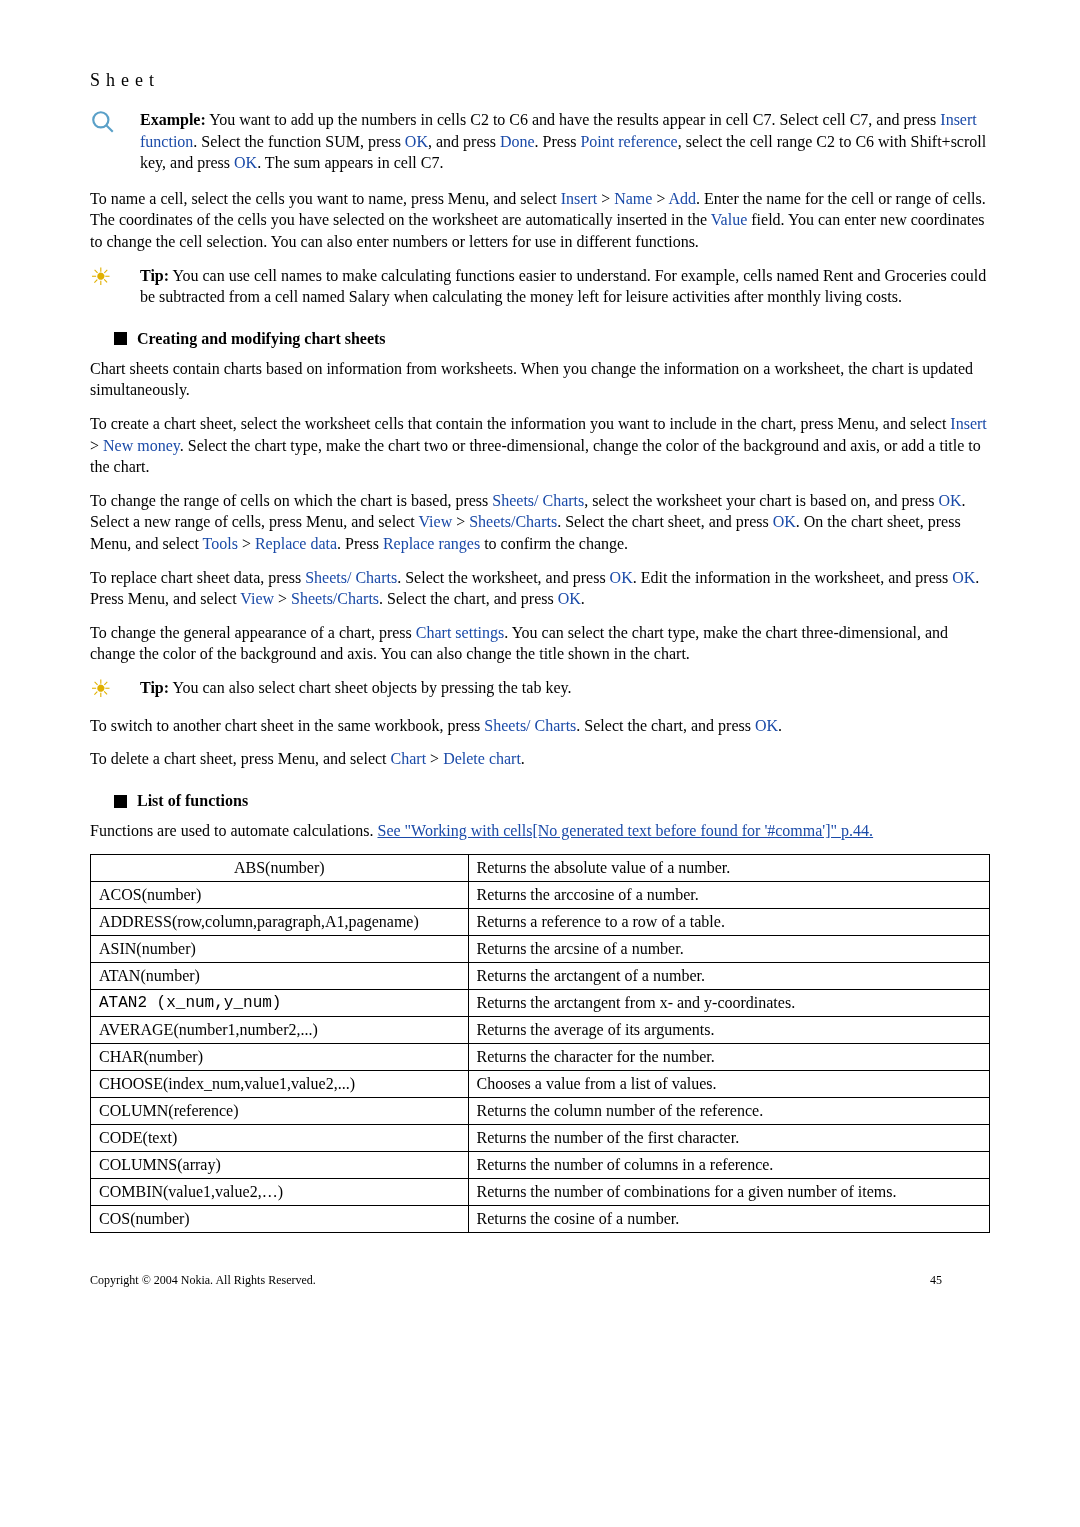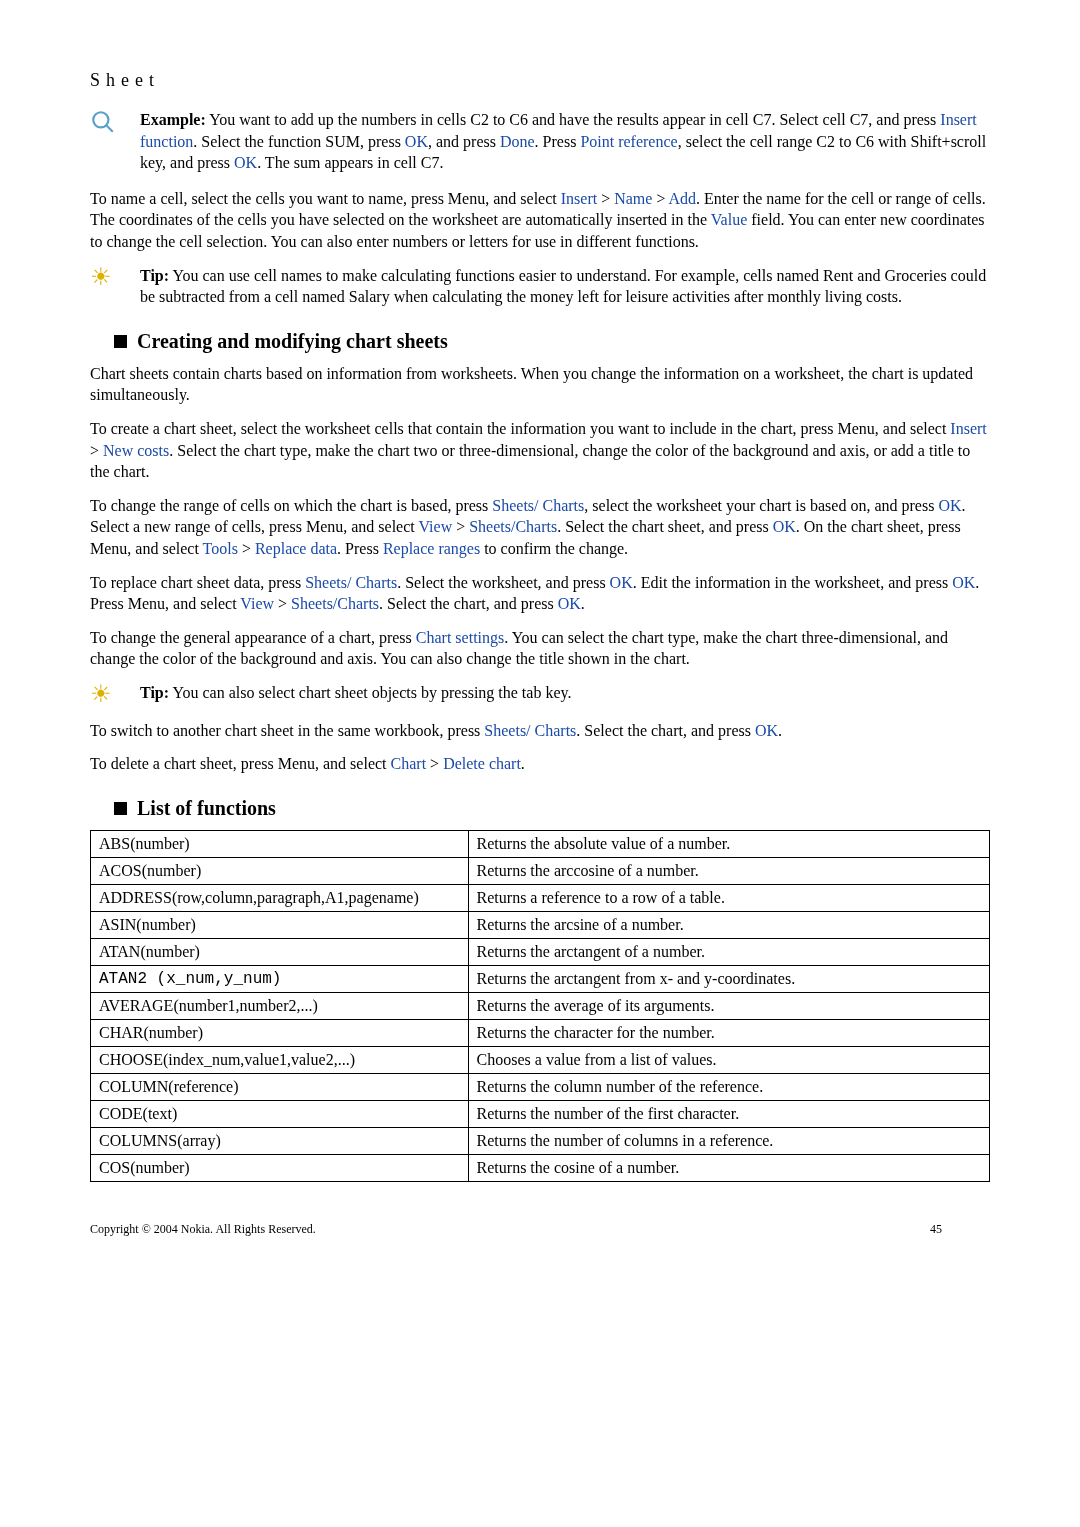--- a/index.html
+++ b/index.html
@@ -31,21 +31,21 @@
   .mag-icon svg { width: 26px; height: 26px; }
   .bulb-icon { color: #e0b000; font-size: 24px; line-height: 1; }
   .body-text {
     font-size: 16px;
     line-height: 1.35;
   }
   .para { margin: 0 0 12px 0; font-size: 16px; line-height: 1.35; }
   .blue { color: #1a4aa8; }
   .bold { font-weight: bold; }
   .section-head {
-    font-size: 20px;
+    font-size: 16px;
     font-weight: bold;
     margin: 22px 0 10px 0;
     display: flex;
     align-items: center;
     padding-left: 24px;
   }
   .section-head .sq {
     display: inline-block;
     width: 13px; height: 13px;
     background: #000;
@@ -102,21 +102,21 @@
   </div>
 
   <div class="section-head">
     <span class="sq"></span>
       <span>Creating and modifying chart sheets</span>
   </div>
 
   <p class="para">Chart sheets contain charts based on information from worksheets. When you change the information on a worksheet, the chart is updated simultaneously.</p>
 
   <p class="para">
-    <span>To create a chart sheet, select the worksheet cells that contain the information you want to include in the chart, press Menu, and select </span><span class="blue">Insert</span><span> &gt; </span><span class="blue">New costs</span><span>. Select the chart type, make the chart two or three-dimensional, change the color of the background and axis, or add a title to the chart.</span>
+    <span>To create a chart sheet, select the worksheet cells that contain the information you want to include in the chart, press Menu, and select </span><span class="blue">Insert</span><span> &gt; </span><span class="blue">New money</span><span>. Select the chart type, make the chart two or three-dimensional, change the color of the background and axis, or add a title to the chart.</span>
   </p>
 
   <p class="para">
     <span>To change the range of cells on which the chart is based, press </span><span class="blue">Sheets/ Charts</span><span>, select the worksheet your chart is based on, and press </span><span class="blue">OK</span><span>. Select a new range of cells, press Menu, and select </span><span class="blue">View</span><span> &gt; </span><span class="blue">Sheets/Charts</span><span>. Select the chart sheet, and press </span><span class="blue">OK</span><span>. On the chart sheet, press Menu, and select </span><span class="blue">Tools</span><span> &gt; </span><span class="blue">Replace data</span><span>. Press </span><span class="blue">Replace ranges</span><span> to confirm the change.</span>
   </p>
 
   <p class="para">
     <span>To replace chart sheet data, press </span><span class="blue">Sheets/ Charts</span><span>. Select the worksheet, and press </span><span class="blue">OK</span><span>. Edit the information in the worksheet, and press </span><span class="blue">OK</span><span>. Press Menu, and select </span><span class="blue">View</span><span> &gt; </span><span class="blue">Sheets/Charts</span><span>. Select the chart, and press </span><span class="blue">OK</span><span>.</span>
   </p>
 
@@ -138,25 +138,28 @@
 
   <p class="para">
     <span>To delete a chart sheet, press Menu, and select </span><span class="blue">Chart</span><span> &gt; </span><span class="blue">Delete chart</span><span>.</span>
   </p>
 
   <div class="section-head">
     <span class="sq"></span>
       <span>List of functions</span>
   </div>
 
+  <p class="para">
+    <span>Functions are used to automate calculations. </span><a class="doc-link">See "Working with cells[No generated text before found for '#comma']" p.44.</a>
+  </p>
 
   <table class="func">
     <tbody id="func-body">
         <tr>
-          <td style="width: 42%;">ABS(number)</td>
+          <td style="width: 42%; text-align: center;">ABS(number)</td>
           <td>Returns the absolute value of a number.</td>
         </tr>
         <tr>
           <td style="width: 42%;">ACOS(number)</td>
           <td>Returns the arccosine of a number.</td>
         </tr>
         <tr>
           <td style="width: 42%;">ADDRESS(row,column,paragraph,A1,pagename)</td>
           <td>Returns a reference to a row of a table.</td>
         </tr>
@@ -188,20 +191,24 @@
           <td style="width: 42%;">COLUMN(reference)</td>
           <td>Returns the column number of the reference.</td>
         </tr>
         <tr>
           <td style="width: 42%;">CODE(text)</td>
           <td>Returns the number of the first character.</td>
         </tr>
         <tr>
           <td style="width: 42%;">COLUMNS(array)</td>
           <td>Returns the number of columns in a reference.</td>
+        </tr>
+        <tr>
+          <td style="width: 42%;">COMBIN(value1,value2,…)</td>
+          <td>Returns the number of combinations for a given number of items.</td>
         </tr>
         <tr>
           <td style="width: 42%;">COS(number)</td>
           <td>Returns the cosine of a number.</td>
         </tr>
       </tbody>
   </table>
 
   <div class="footer">
     <div class="copy">Copyright © 2004 Nokia. All Rights Reserved.</div>

